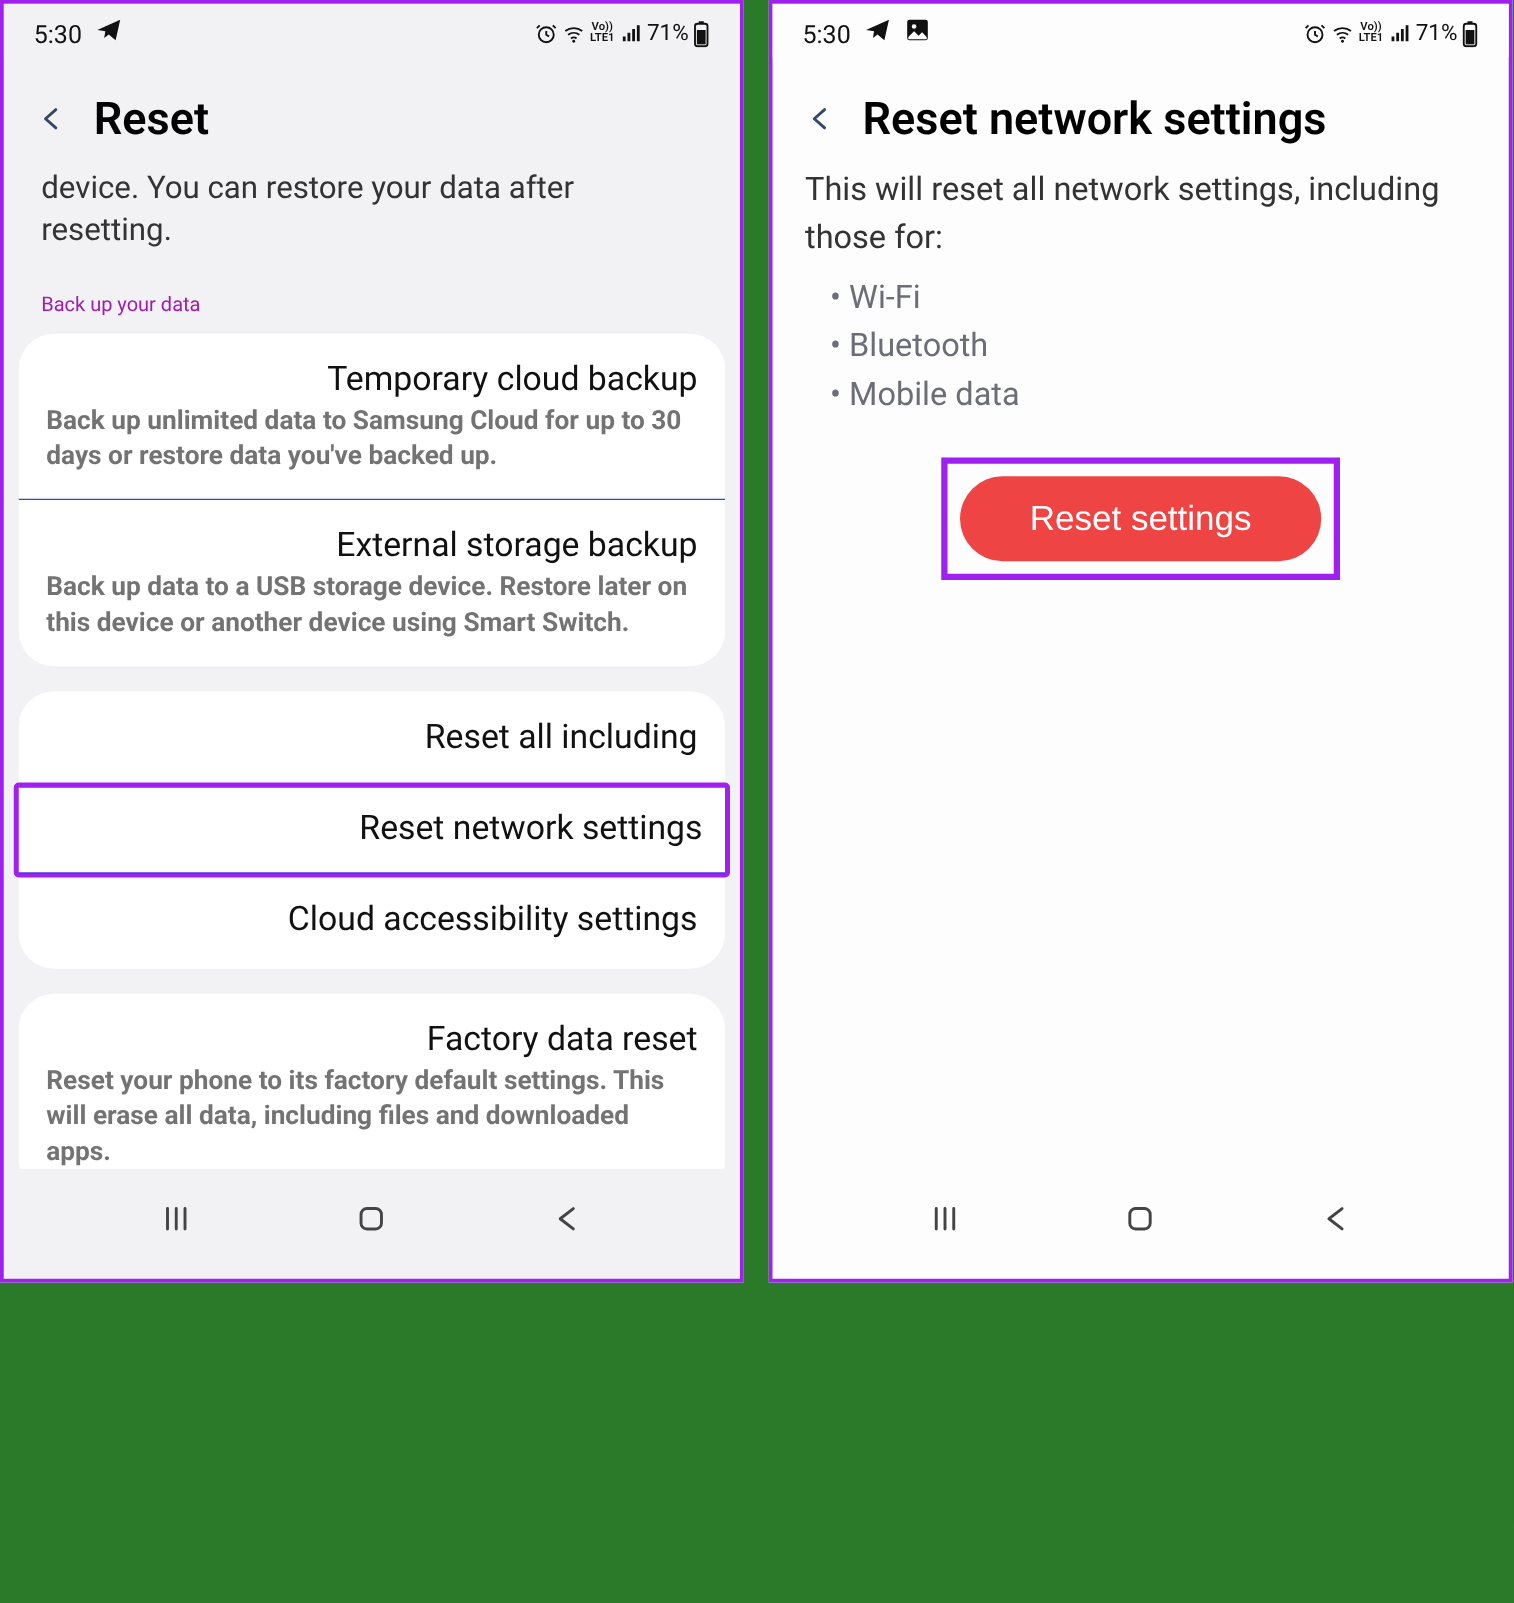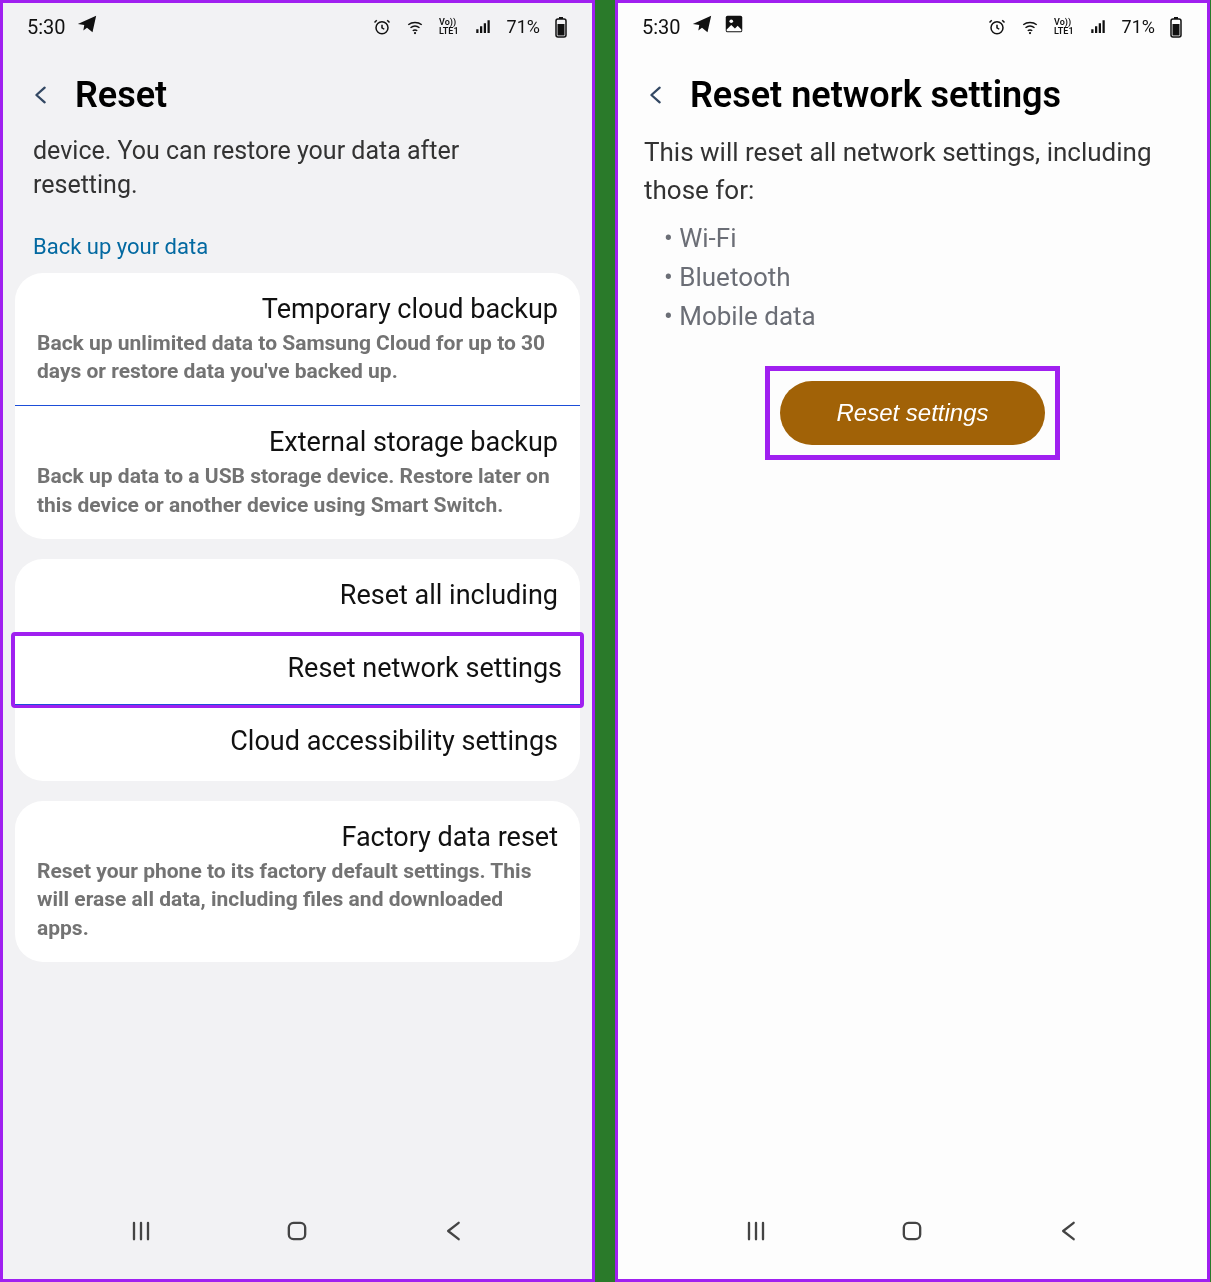--- a/index.html
+++ b/index.html
@@ -8,38 +8,38 @@
     background: #2a7a2a;
     display: flex;
     gap: 20px;
     padding: 0;
     width: 1211px;
     height: 1282px;
   }
   .phone {
     background: #f2f2f4;
     width: 595px;
-    height: 1282px;
+    height: 1026px;
     border: 3px solid #a020f0;
     position: relative;
     display: flex;
     flex-direction: column;
     overflow: hidden;
   }
   .status-bar {
     display: flex;
     justify-content: space-between;
     align-items: center;
     padding: 10px 24px 6px 24px;
     font-size: 20px;
     color: #111;
     background: #f2f2f4;
   }
   .status-left { display: flex; align-items: center; gap: 10px; }
-  .status-right { display: flex; align-items: center; gap: 14px; font-size: 18px;}
+  .status-right { display: flex; align-items: center; gap: 3px; font-size: 18px; text-align: center;}
   .status-right svg { display: block; }
   .header {
     display: flex;
     align-items: center;
     padding: 28px 24px 18px 24px;
     gap: 20px;
   }
   .back-chevron {
     width: 28px; height: 28px;
     display: flex; align-items: center; justify-content: center;
@@ -54,22 +54,22 @@
     overflow: hidden;
     padding: 0 12px;
   }
   .desc-text {
     font-size: 25px;
     color: #333;
     padding: 0 18px 8px 18px;
     line-height: 1.35;
   }
   .section-label {
-    font-size: 22px;
-    color: #0369a1;
+    font-size: 16px;
+    color: #a21caf;
     padding: 24px 18px 14px 18px;
   }
   .card {
     background: #fff;
     border-radius: 28px;
     margin-bottom: 20px;
   }
   .item {
     padding: 20px 22px;
   }
@@ -116,28 +116,27 @@
   .btn-wrap {
     display: flex;
     justify-content: center;
     padding: 0 26px;
   }
   .btn-hl {
     border: 5px solid #a020f0;
     padding: 10px;
   }
   .reset-btn {
-    background: #a16207;
+    background: #ef4444;
     color: #fff;
-    font-size: 24px;
+    font-size: 28px;
     font-weight: 500;
     border: none;
     border-radius: 40px;
     padding: 18px 56px;
-    font-style: italic;
   }
   .phone-right { background: #fdfdfd; }
   .phone-right .status-bar { background: #fdfdfd; }
 </style>
 </head>
 <body>
 
 <div class="phone">
   <div class="status-bar">
     <div class="status-left">

